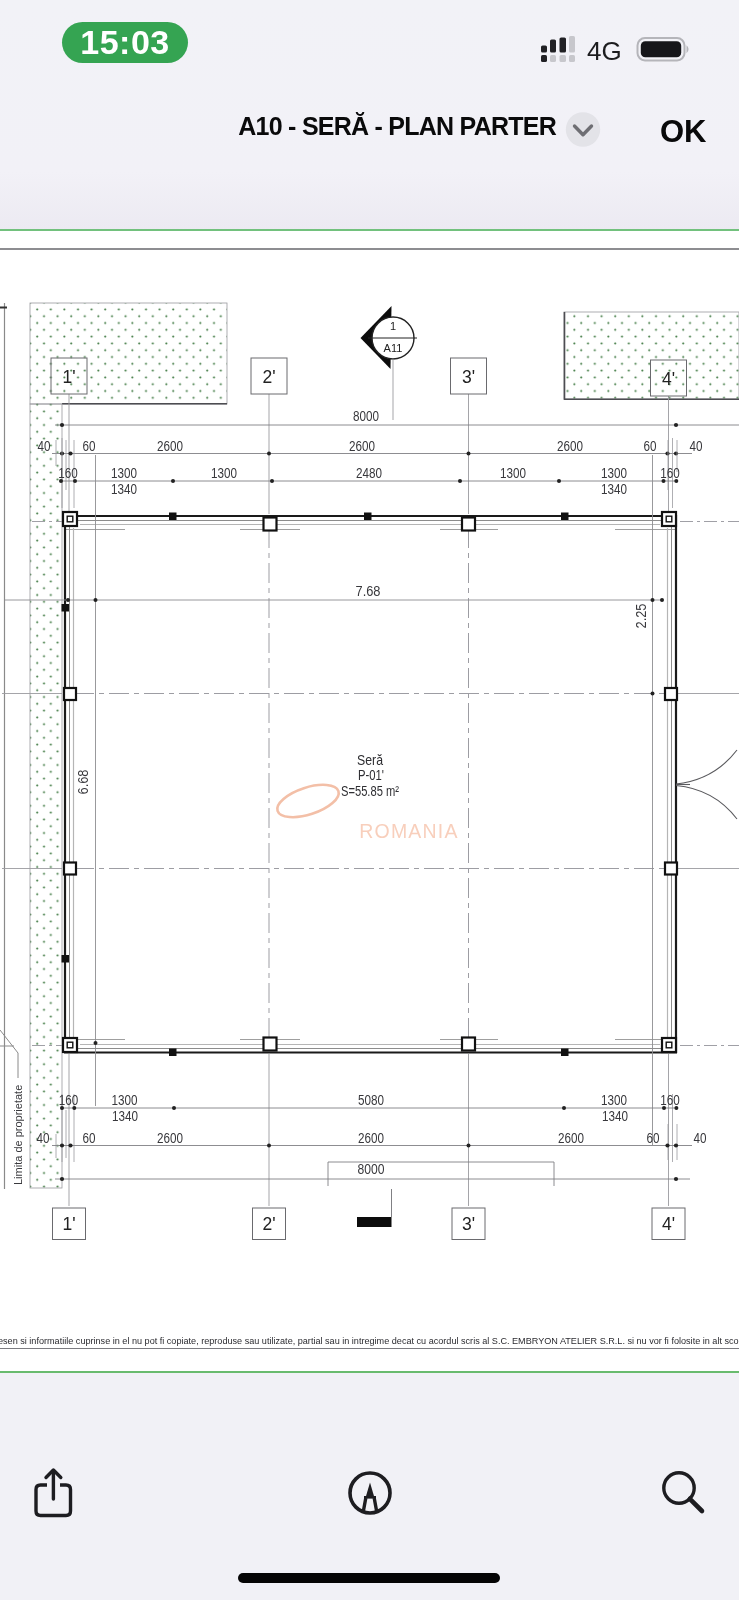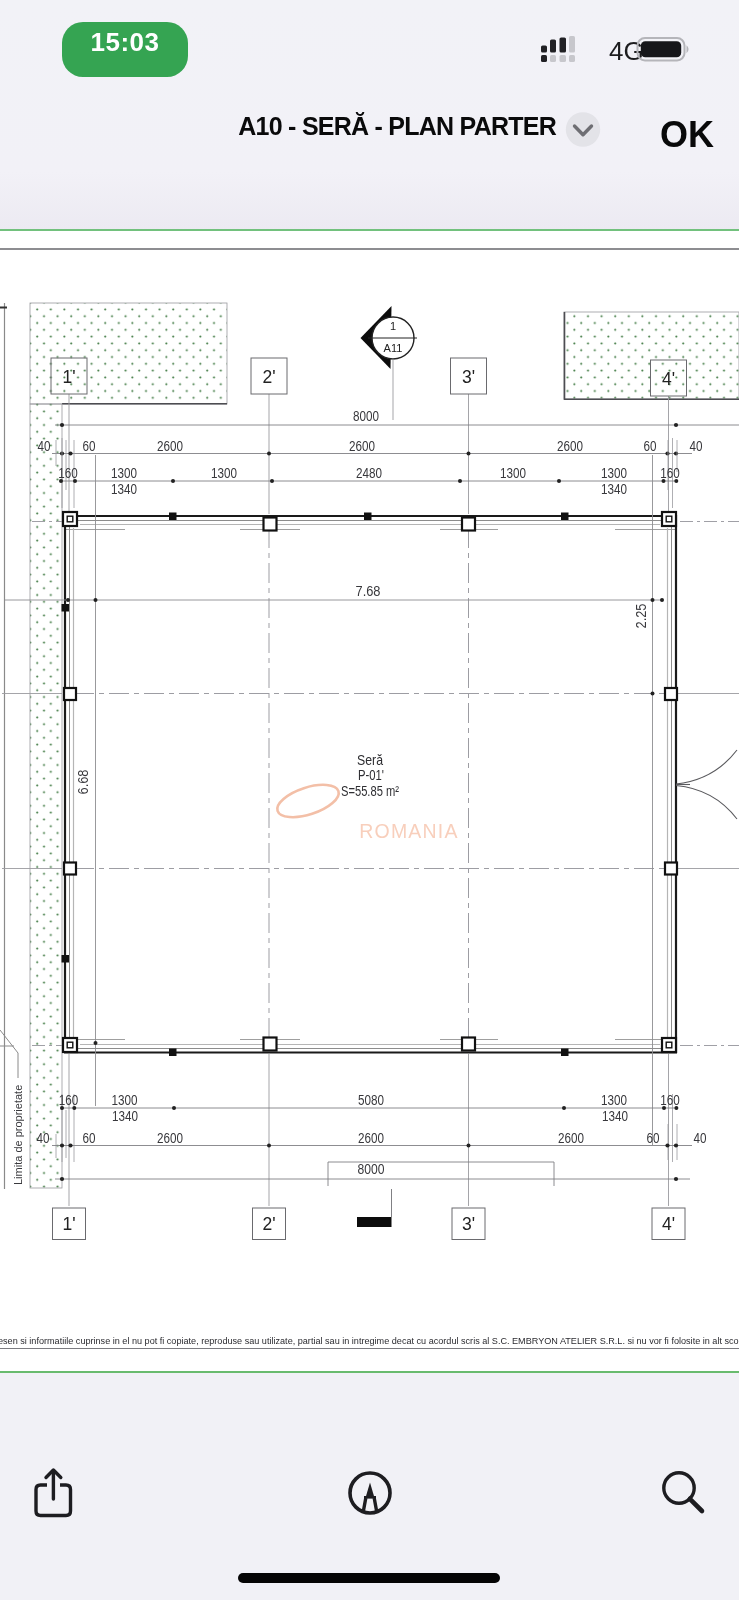--- a/index.html
+++ b/index.html
@@ -11,49 +11,49 @@
 <body>
 
 <div class="abs" style="left:0;top:0;width:739px;height:229px;background:linear-gradient(#f2f2f7 0%,#f2f1f7 75%,#eceaf2 100%);"></div>
 
 <div class="abs" style="left:0;top:229px;width:739px;height:2.5px;background:#72c17d;"></div>
 
 <div class="abs" style="left:0;top:231px;width:739px;height:18px;background:#ffffff;"></div>
 
 <div class="abs" style="left:0;top:248px;width:739px;height:2px;background:#8d8d91;"></div>
 
-<div class="abs" style="left:62px;top:22px;width:126px;height:55px;background:#35a452;border-radius:21px;color:#ffffff;font-size:26px;font-weight:bold;text-align:center;line-height:41px;letter-spacing:0.5px;">15:03</div>
+<div class="abs" style="left:62px;top:22px;width:126px;height:41px;background:#35a452;border-radius:21px;color:#ffffff;font-size:34px;font-weight:bold;text-align:center;line-height:41px;letter-spacing:0.5px;">15:03</div>
 
 <svg class="abs" style="left:538px;top:33px;" width="42" height="32" viewBox="0 0 42 32">
   <rect x="3" y="12.5" width="6" height="7" rx="1.6" fill="#202024"></rect>
   <rect x="12" y="6.5" width="6" height="13" rx="1.6" fill="#202024"></rect>
   <rect x="21.5" y="4.5" width="6.5" height="15" rx="1.6" fill="#202024"></rect>
   <rect x="31" y="3" width="6" height="16.5" rx="1.6" fill="#c7c7cc"></rect>
   <rect x="3" y="22" width="6" height="7" rx="1.6" fill="#202024"></rect>
   <rect x="12" y="22" width="6" height="7" rx="1.6" fill="#c7c7cc"></rect>
   <rect x="21.5" y="22" width="6.5" height="7" rx="1.6" fill="#c7c7cc"></rect>
   <rect x="31" y="22" width="6" height="7" rx="1.6" fill="#c7c7cc"></rect>
 </svg>
 
-<div class="abs" style="left:609px;top:36px;width:42px;font-size:26px;font-weight:500;color:#1c1c1e;">4G</div>
+<div class="abs" style="left:587px;top:36px;width:42px;font-size:26px;font-weight:500;color:#1c1c1e;">4G</div>
 
 <svg class="abs" style="left:634px;top:35px;" width="60" height="28" viewBox="0 0 60 28">
   <rect x="3.5" y="3" width="47" height="22.5" rx="7.5" fill="none" stroke="#b5b5ba" stroke-width="2"></rect>
   <rect x="6.8" y="6.3" width="40.4" height="16" rx="4.5" fill="#16161a"></rect>
   <path d="M52.5 10.2 q4.3 4 0 8 z" fill="#b5b5ba"></path>
 </svg>
 
 <div class="abs" style="left:0;top:112px;width:556px;text-align:right;font-size:25px;font-weight:700;color:#0a0a0b;letter-spacing:-0.75px;">A10 - SERĂ - PLAN PARTER</div>
 
 <svg class="abs" style="left:565px;top:112px;" width="36" height="36" viewBox="0 0 36 36">
   <circle cx="18" cy="17.5" r="17.2" fill="#e3e3e8"></circle>
   <path d="M9.5 14 L18 22.8 L26.5 14" fill="none" stroke="#6e6e73" stroke-width="3.4" stroke-linecap="round" stroke-linejoin="round"></path>
 </svg>
 
-<div class="abs" style="left:660px;top:114px;width:60px;font-size:36px;font-weight:700;color:#09090a;">OK</div>
+<div class="abs" style="left:660px;top:114px;width:60px;font-size:31px;font-weight:700;color:#09090a;">OK</div>
 
 <svg class="abs" style="left:0;top:250px;" width="739" height="1100" viewBox="0 250 739 1100">
 <defs>
   <pattern id="dots" width="13.6" height="13.6" patternUnits="userSpaceOnUse">
     <circle cx="3.2" cy="3.4" r="1.05" fill="#3f7a42"></circle>
     <circle cx="10" cy="10.2" r="1.05" fill="#3f7a42"></circle>
   </pattern>
 </defs>
 <g font-family="Liberation Sans, sans-serif">
 

